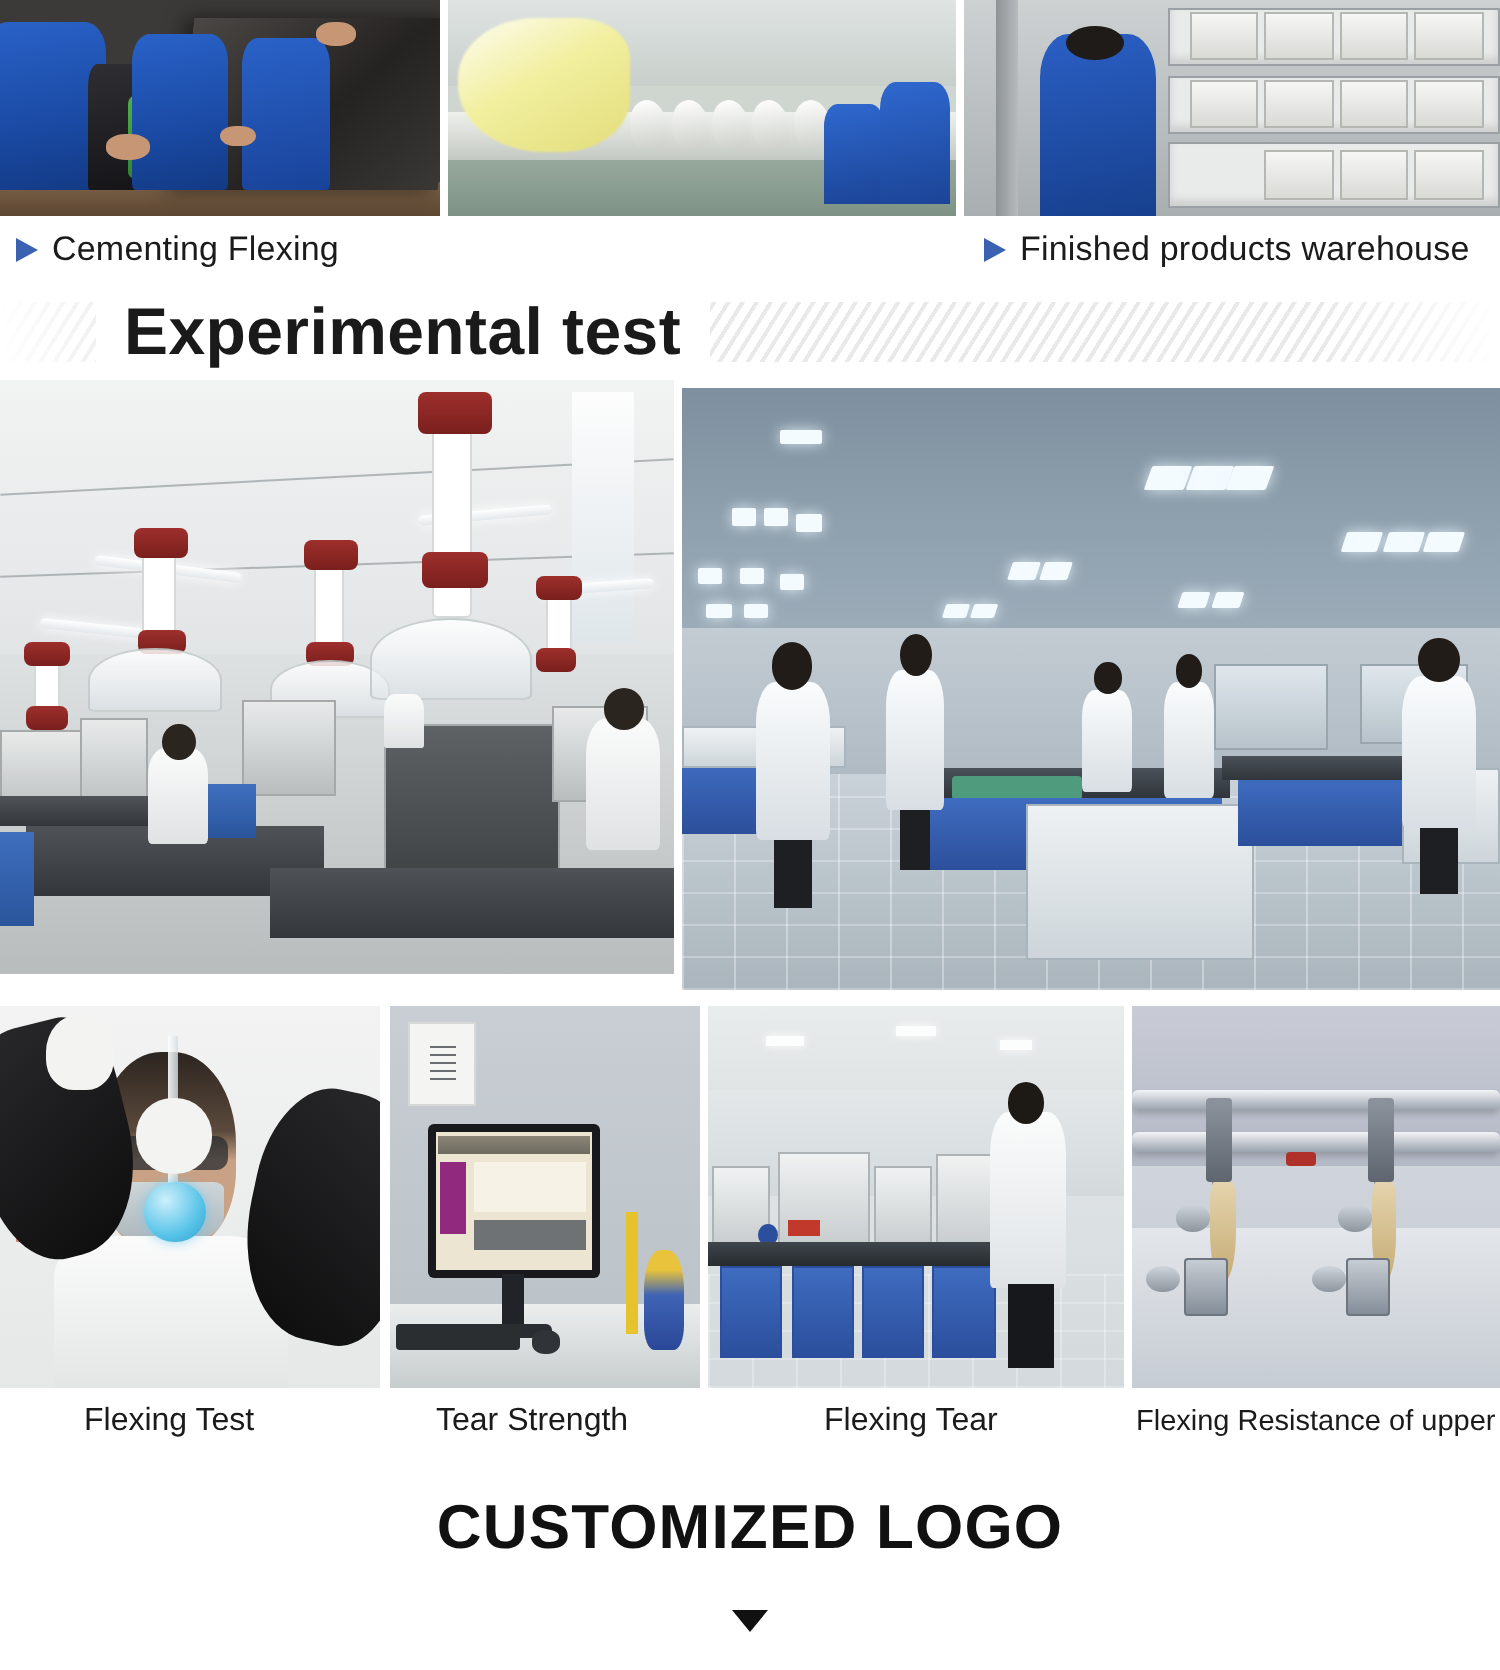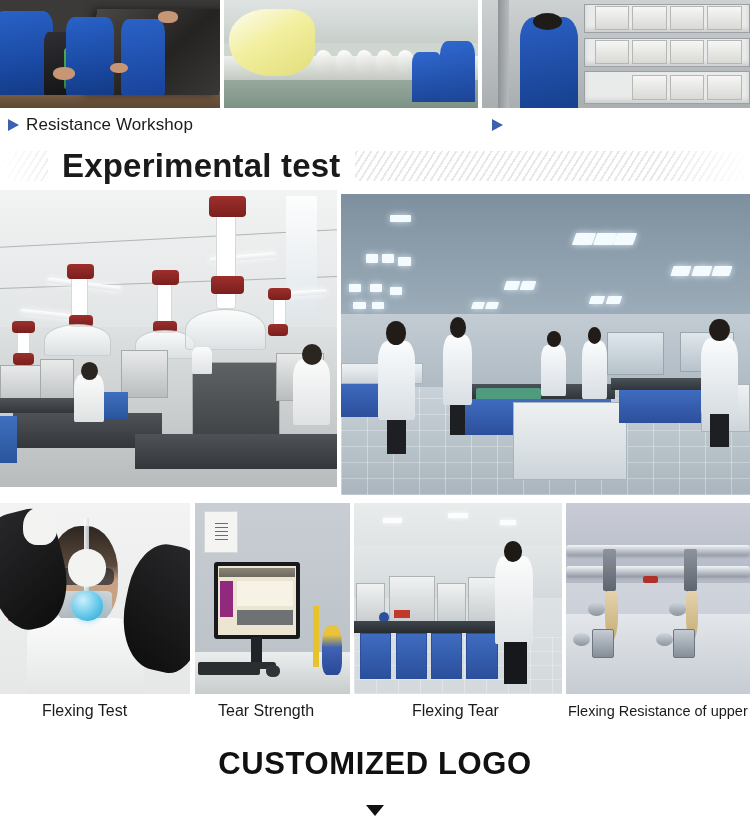--- a/index.html
+++ b/index.html
@@ -315,24 +315,25 @@
         <div class="post"></div>
         <div class="worker3"></div>
         <div class="head3"></div>
       </div>
     </div>
   </div>
 
   <div id="caption-row">
     <div class="cap" style="left:8px;">
       <span class="arrow"></span>
-      <span class="cap-text">Resistance Workshop</span>
+      <span class="cap-text">Cementing Flexing</span>
     </div>
     <div class="cap" style="left:492px;">
       <span class="arrow"></span>
+      <span class="cap-text">Finished products warehouse</span>
     </div>
   </div>
 
   <div id="title-band">
     <div class="hatch"></div>
     <div class="hatch-fade"></div>
     <div id="exp-title">Experimental test</div>
   </div>
 
   <div class="photo lab-red" style="left:0;top:190px;width:337px;height:297px;">

